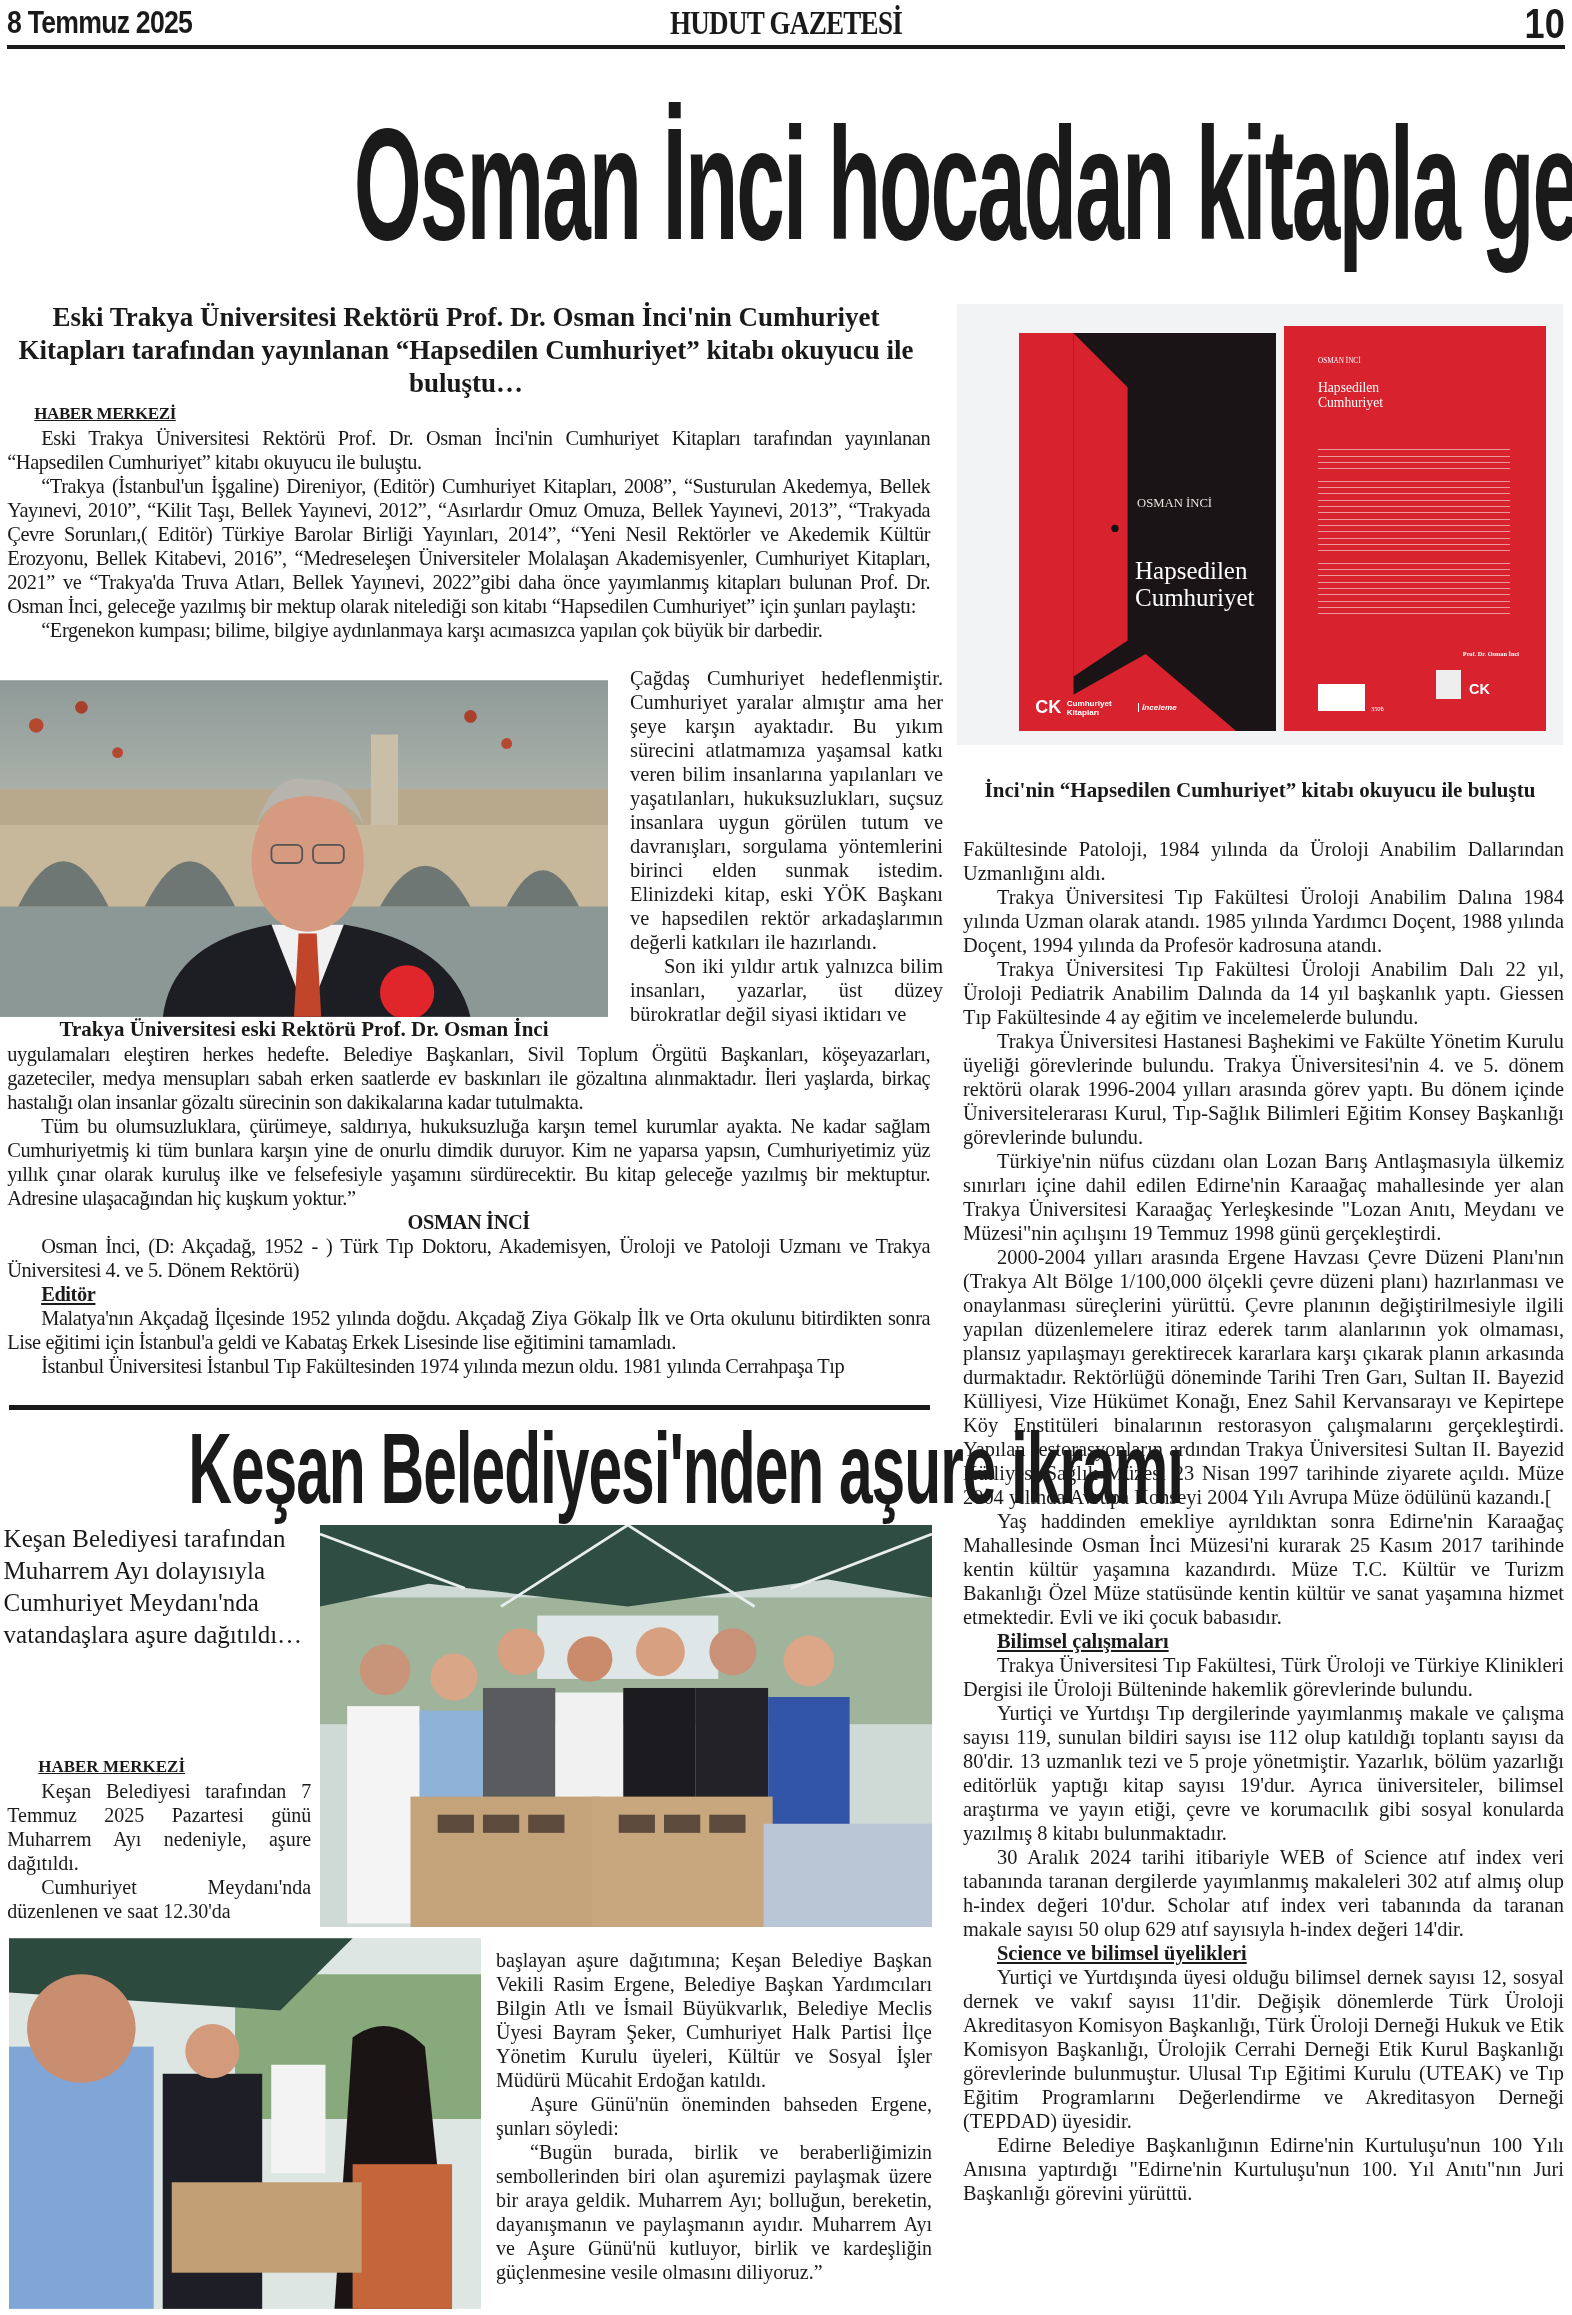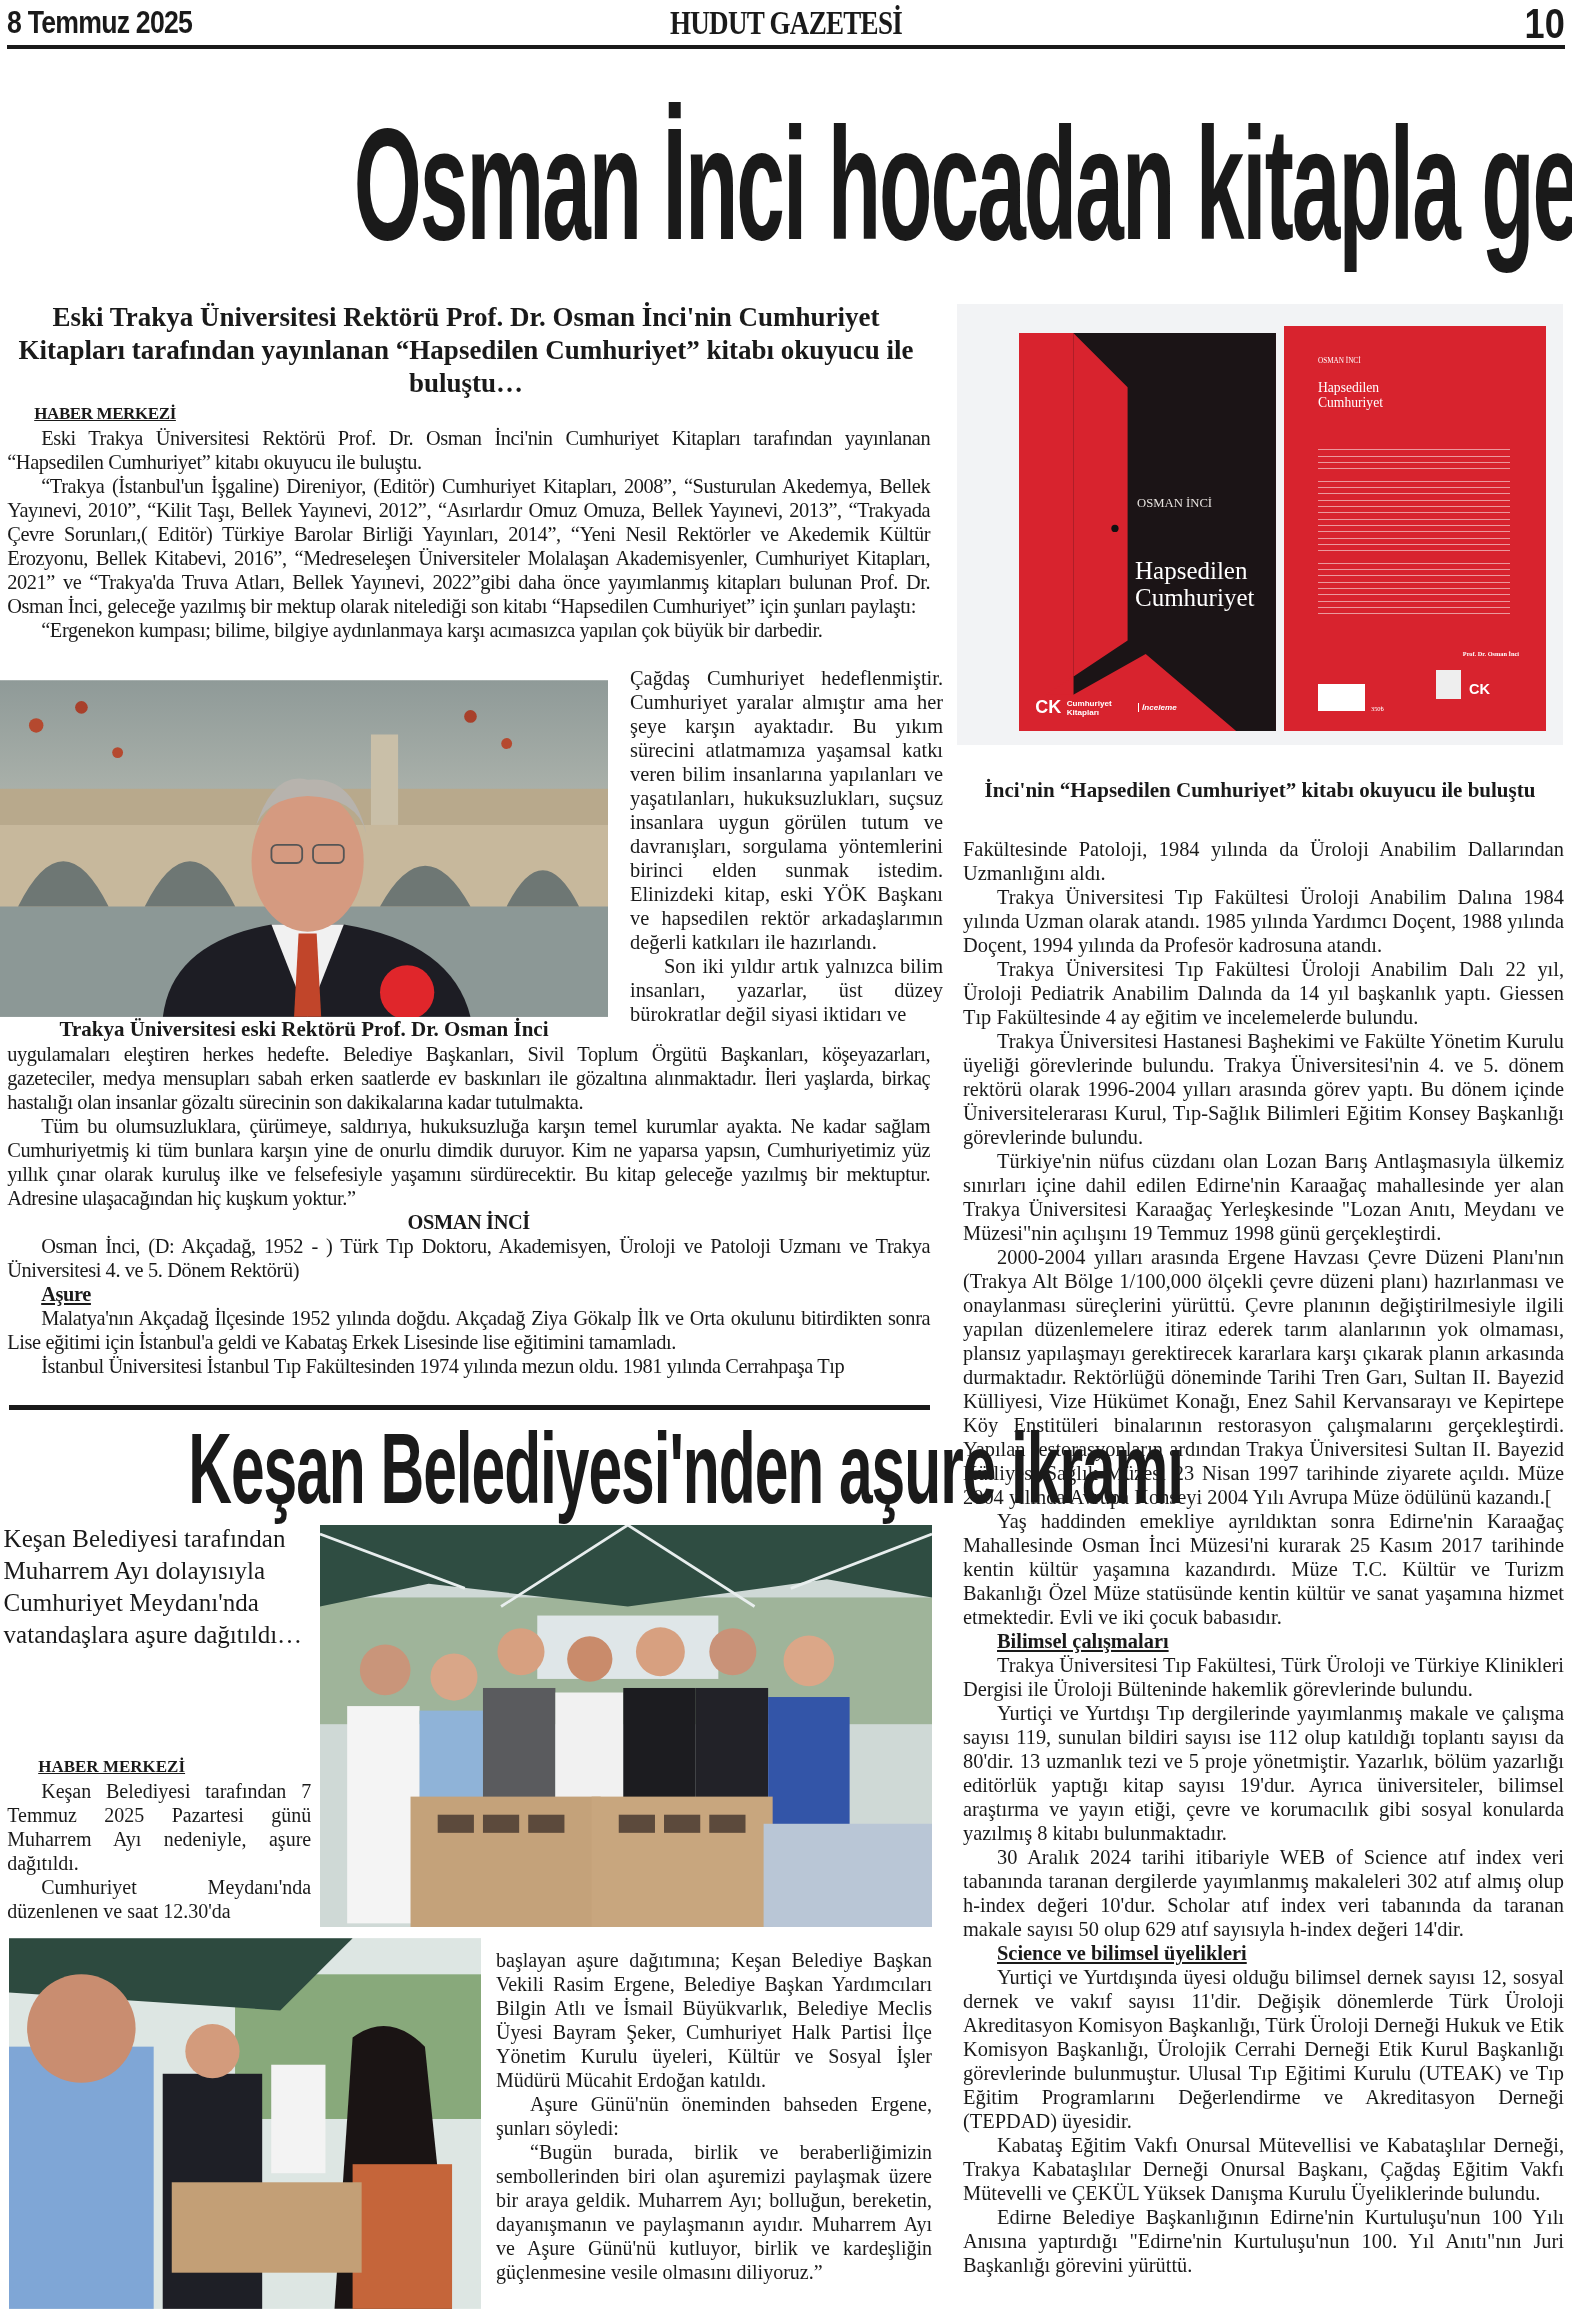--- a/index.html
+++ b/index.html
@@ -90,21 +90,21 @@
 <div class="col" style="left:617px; top:666px; width:313px;margin-left:13px;">
   <p class="noind">Çağdaş Cumhuriyet hedeflenmiştir. Cumhuriyet yaralar almıştır ama her şeye karşın ayaktadır. Bu yıkım sürecini atlatmamıza yaşamsal katkı veren bilim insanlarına yapılanları ve yaşatılanları, hukuksuzlukları, suçsuz insanlara uygun görülen tutum ve davranışları, sorgulama yöntemlerini birinci elden sunmak istedim. Elinizdeki kitap, eski YÖK Başkanı ve hapsedilen rektör arkadaşlarımın değerli katkıları ile hazırlandı.</p>
   <p>Son iki yıldır artık yalnızca bilim insanları, yazarlar, üst düzey bürokratlar değil siyasi iktidarı ve</p>
 </div>
 
 <div class="col narrow" style="left:7.2px; top:1042px; width:923px;">
   <p class="noind">uygulamaları eleştiren herkes hedefte. Belediye Başkanları, Sivil Toplum Örgütü Başkanları, köşeyazarları, gazeteciler, medya mensupları sabah erken saatlerde ev baskınları ile gözaltına alınmaktadır. İleri yaşlarda, birkaç hastalığı olan insanlar gözaltı sürecinin son dakikalarına kadar tutulmakta.</p>
   <p>Tüm bu olumsuzluklara, çürümeye, saldırıya, hukuksuzluğa karşın temel kurumlar ayakta. Ne kadar sağlam Cumhuriyetmiş ki tüm bunlara karşın yine de onurlu dimdik duruyor. Kim ne yaparsa yapsın, Cumhuriyetimiz yüz yıllık çınar olarak kuruluş ilke ve felsefesiyle yaşamını sürdürecektir. Bu kitap geleceğe yazılmış bir mektuptur. Adresine ulaşacağından hiç kuşkum yoktur.”</p>
   <div style="text-align:center; font-weight:bold;">OSMAN İNCİ</div>
   <p>Osman İnci, (D: Akçadağ, 1952 - ) Türk Tıp Doktoru, Akademisyen, Üroloji ve Patoloji Uzmanı ve Trakya Üniversitesi 4. ve 5. Dönem Rektörü)</p>
-  <p><span class="subhead">Aşure</span></p>
+  <p><span class="subhead">Editör</span></p>
   <p>Malatya'nın Akçadağ İlçesinde 1952 yılında doğdu. Akçadağ Ziya Gökalp İlk ve Orta okulunu bitirdikten sonra Lise eğitimi için İstanbul'a geldi ve Kabataş Erkek Lisesinde lise eğitimini tamamladı.</p>
   <p>İstanbul Üniversitesi İstanbul Tıp Fakültesinden 1974 yılında mezun oldu. 1981 yılında Cerrahpaşa Tıp</p>
 </div>
 
 <div class="photo" style="left:957px; top:304px; width:606px; height:441px; background:#f2f3f5;">
   <div style="position:absolute; left:62px; top:29px; width:257px; height:398px; background:#d8232e;">
     <svg width="257" height="398" viewBox="0 0 284 440" style="position:absolute; left:0; top:0;">
       <path d="M60 0 H284 V440 H240 L140 355 L60 400 Z" fill="#1b1416"></path>
       <path d="M60 0 L120 60 L120 340 L30 400 L60 400 Z" fill="#d8232e"></path>
       <circle cx="106" cy="216" r="4" fill="#111"></circle>
@@ -143,21 +143,20 @@
   <p>Trakya Üniversitesi Hastanesi Başhekimi ve Fakülte Yönetim Kurulu üyeliği görevlerinde bulundu. Trakya Üniversitesi'nin 4. ve 5. dönem rektörü olarak 1996-2004 yılları arasında görev yaptı. Bu dönem içinde Üniversitelerarası Kurul, Tıp-Sağlık Bilimleri Eğitim Konsey Başkanlığı görevlerinde bulundu.</p>
   <p>Türkiye'nin nüfus cüzdanı olan Lozan Barış Antlaşmasıyla ülkemiz sınırları içine dahil edilen Edirne'nin Karaağaç mahallesinde yer alan Trakya Üniversitesi Karaağaç Yerleşkesinde "Lozan Anıtı, Meydanı ve Müzesi"nin açılışını 19 Temmuz 1998 günü gerçekleştirdi.</p>
   <p>2000-2004 yılları arasında Ergene Havzası Çevre Düzeni Planı'nın (Trakya Alt Bölge 1/100,000 ölçekli çevre düzeni planı) hazırlanması ve onaylanması süreçlerini yürüttü. Çevre planının değiştirilmesiyle ilgili yapılan düzenlemelere itiraz ederek tarım alanlarının yok olmaması, plansız yapılaşmayı gerektirecek kararlara karşı çıkarak planın arkasında durmaktadır. Rektörlüğü döneminde Tarihi Tren Garı, Sultan II. Bayezid Külliyesi, Vize Hükümet Konağı, Enez Sahil Kervansarayı ve Kepirtepe Köy Enstitüleri binalarının restorasyon çalışmalarını gerçekleştirdi. Yapılan restorasyonların ardından Trakya Üniversitesi Sultan II. Bayezid Külliyesi Sağlık Müzesi 23 Nisan 1997 tarihinde ziyarete açıldı. Müze 2004 yılında Avrupa Konseyi 2004 Yılı Avrupa Müze ödülünü kazandı.[</p>
   <p>Yaş haddinden emekliye ayrıldıktan sonra Edirne'nin Karaağaç Mahallesinde Osman İnci Müzesi'ni kurarak 25 Kasım 2017 tarihinde kentin kültür yaşamına kazandırdı. Müze T.C. Kültür ve Turizm Bakanlığı Özel Müze statüsünde kentin kültür ve sanat yaşamına hizmet etmektedir. Evli ve iki çocuk babasıdır.</p>
   <p><span class="subhead">Bilimsel çalışmaları</span></p>
   <p>Trakya Üniversitesi Tıp Fakültesi, Türk Üroloji ve Türkiye Klinikleri Dergisi ile Üroloji Bülteninde hakemlik görevlerinde bulundu.</p>
   <p>Yurtiçi ve Yurtdışı Tıp dergilerinde yayımlanmış makale ve çalışma sayısı 119, sunulan bildiri sayısı ise 112 olup katıldığı toplantı sayısı da 80'dir. 13 uzmanlık tezi ve 5 proje yönetmiştir. Yazarlık, bölüm yazarlığı editörlük yaptığı kitap sayısı 19'dur. Ayrıca üniversiteler, bilimsel araştırma ve yayın etiği, çevre ve korumacılık gibi sosyal konularda yazılmış 8 kitabı bulunmaktadır.</p>
   <p>30 Aralık 2024 tarihi itibariyle WEB of Science atıf index veri tabanında taranan dergilerde yayımlanmış makaleleri 302 atıf almış olup h-index değeri 10'dur. Scholar atıf index veri tabanında da taranan makale sayısı 50 olup 629 atıf sayısıyla h-index değeri 14'dir.</p>
   <p><span class="subhead">Science ve bilimsel üyelikleri</span></p>
   <p>Yurtiçi ve Yurtdışında üyesi olduğu bilimsel dernek sayısı 12, sosyal dernek ve vakıf sayısı 11'dir. Değişik dönemlerde Türk Üroloji Akreditasyon Komisyon Başkanlığı, Türk Üroloji Derneği Hukuk ve Etik Komisyon Başkanlığı, Ürolojik Cerrahi Derneği Etik Kurul Başkanlığı görevlerinde bulunmuştur. Ulusal Tıp Eğitimi Kurulu (UTEAK) ve Tıp Eğitim Programlarını Değerlendirme ve Akreditasyon Derneği (TEPDAD) üyesidir.</p>
-  <p>Kabataş Eğitim Vakfı Onursal Mütevellisi ve Kabataşlılar Derneği, Trakya Kabataşlılar Derneği Onursal Başkanı, Çağdaş Eğitim Vakfı Mütevelli ve ÇEKÜL Yüksek Danışma Kurulu Üyeliklerinde bulundu.</p>
   <p>Edirne Belediye Başkanlığının Edirne'nin Kurtuluşu'nun 100 Yılı Anısına yaptırdığı "Edirne'nin Kurtuluşu'nun 100. Yıl Anıtı"nın Juri Başkanlığı görevini yürüttü.</p>
 </div>
 
 <div class="rule-mid"></div>
 <h2 class="headline2">Keşan Belediyesi'nden aşure ikramı</h2>
 
 <div class="deck2">Keşan Belediyesi tarafından Muharrem Ayı dolayısıyla Cumhuriyet Meydanı'nda vatandaşlara aşure dağıtıldı…</div>
 <div class="col" style="left:7.2px; top:1755px; width:304px; font-size:20px; line-height:24px;">
   <div class="byline" style="padding-left:31px;">HABER MERKEZİ</div>
   <p>Keşan Belediyesi tarafından 7 Temmuz 2025 Pazartesi günü Muharrem Ayı nedeniyle, aşure dağıtıldı.</p>

